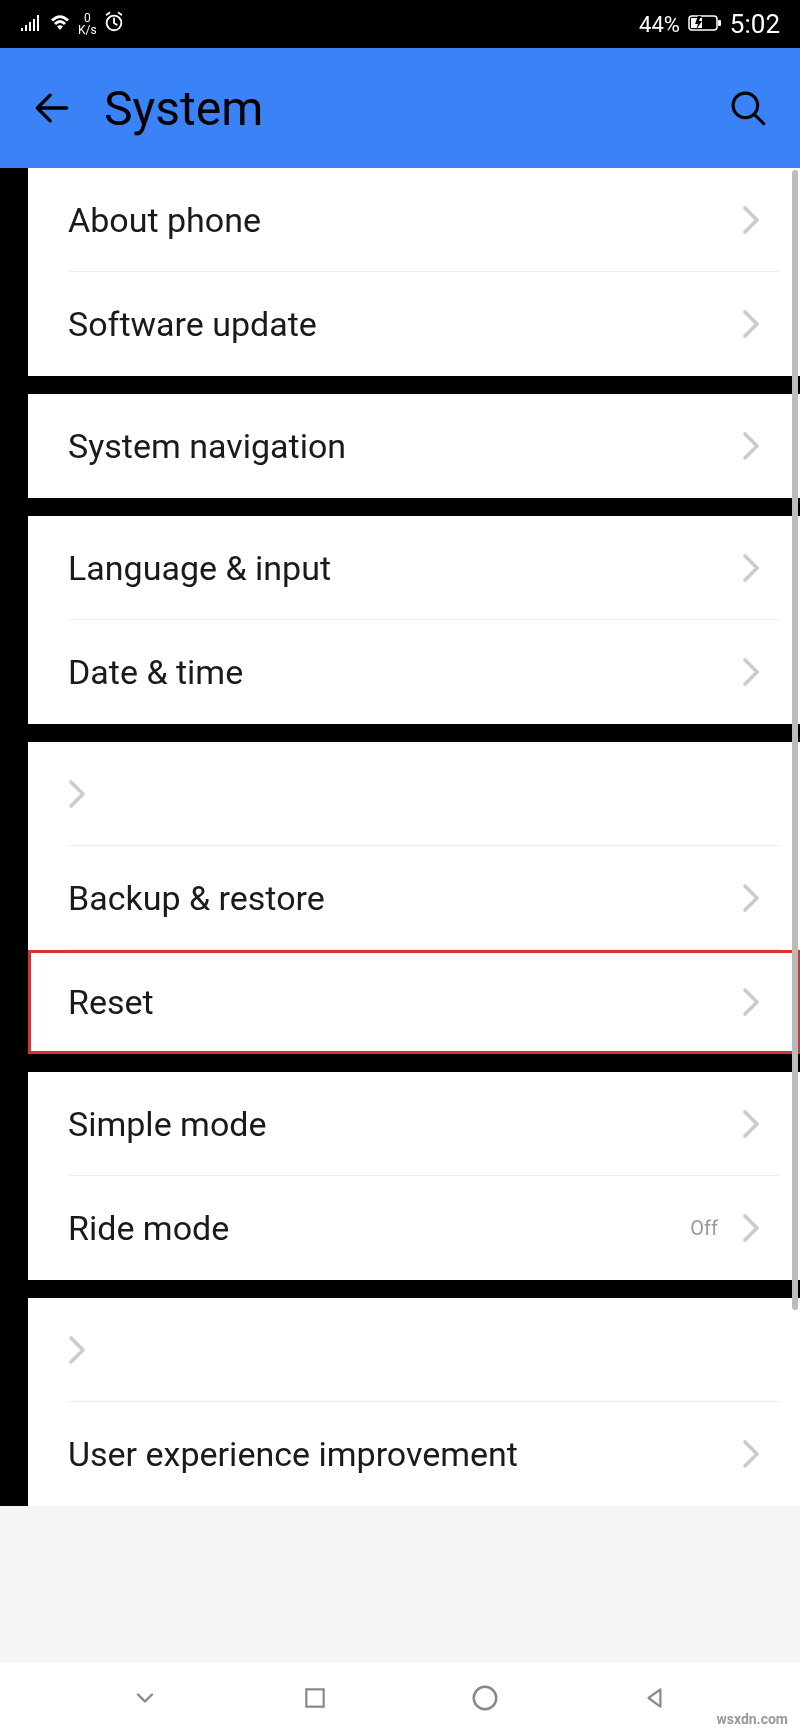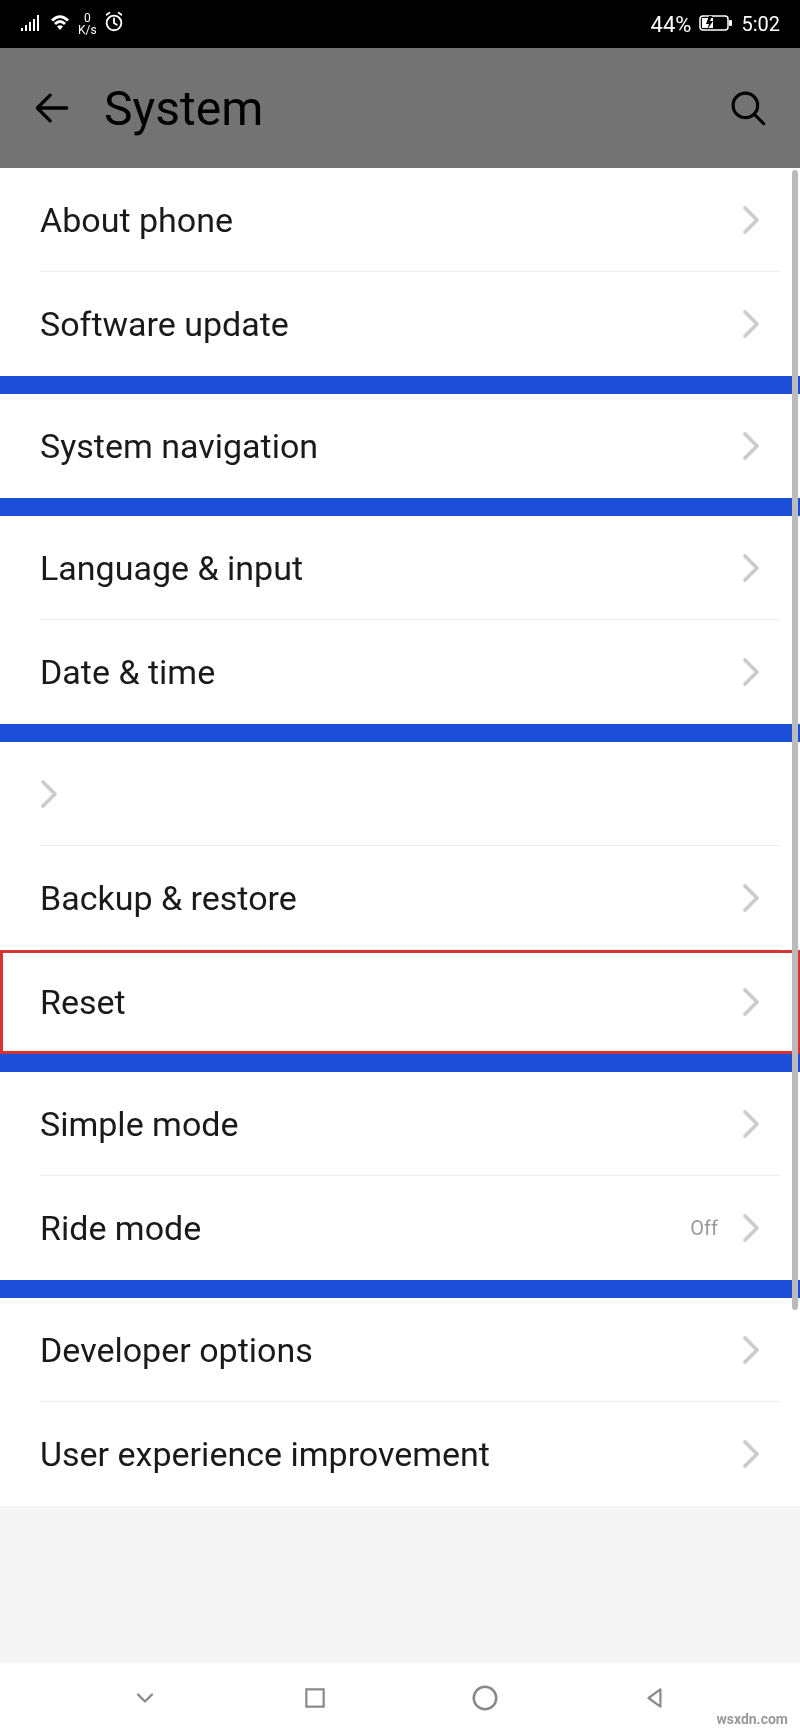--- a/index.html
+++ b/index.html
@@ -38,21 +38,21 @@
     }
     .speed-indicator {
       display: flex;
       flex-direction: column;
       align-items: center;
       font-size: 12px;
       line-height: 1;
     }
     .header {
       height: 120px;
-      background: #737373;
+      background: #3b82f6;
       display: flex;
       align-items: center;
       padding: 0 30px;
       gap: 30px;
     }
     .back-arrow {
       width: 44px;
       height: 44px;
       display: flex;
       align-items: center;
@@ -65,21 +65,22 @@
       flex: 1;
     }
     .search-btn {
       width: 44px;
       height: 44px;
       display: flex;
       align-items: center;
       justify-content: center;
     }
     .content {
-      background: #1d4ed8;
+      background: #000000;
+      padding-left: 28px;
     }
     .group {
       background: #fff;
       margin-bottom: 18px;
     }
     .setting-row {
       display: flex;
       align-items: center;
       padding: 0 40px;
       height: 104px;
@@ -180,21 +181,21 @@
   <div class="status-right">
     <span>44%</span>
     <span>
       <svg width="34" height="18" viewBox="0 0 34 18">
           <rect x="1" y="2" width="28" height="14" rx="3" fill="none" stroke="#fff" stroke-width="1.5"></rect>
           <rect x="30" y="6" width="3" height="6" rx="1" fill="#fff"></rect>
           <path d="M3 4h11v10H3z" fill="#fff"></path>
           <path d="M10 2l-3 8h3l-2 6 6-9h-3l2-5z" fill="#000"></path>
         </svg>
     </span>
-    <span style="font-size:20px">5:02</span>
+    <span style="font-size:26px">5:02</span>
   </div>
 </div>
 
 <div class="header">
   <div class="back-arrow">
     <svg width="44" height="44" viewBox="0 0 24 24">
         <path d="M20 12H5M11 5l-7 7 7 7" fill="none" stroke="#000" stroke-width="1.8" stroke-linecap="round" stroke-linejoin="round"></path>
       </svg>
   </div>
   <div class="page-title">System</div>
@@ -292,21 +293,20 @@
         <div class="setting-value">Off</div>
         <div class="chevron">
           <svg width="18" height="30" viewBox="0 0 12 20">
             <path d="M2 2l8 8-8 8" fill="none" stroke="#ccc" stroke-width="2.5" stroke-linecap="round" stroke-linejoin="round"></path>
           </svg>
         </div>
       </div>
     </div>
     <div class="group">
       <div class="setting-row">
-        <div class="setting-label">Developer options</div>
         <div class="chevron">
           <svg width="18" height="30" viewBox="0 0 12 20">
             <path d="M2 2l8 8-8 8" fill="none" stroke="#ccc" stroke-width="2.5" stroke-linecap="round" stroke-linejoin="round"></path>
           </svg>
         </div>
       </div>
       <div class="setting-row">
         <div class="setting-label">User experience improvement</div>
         <div class="chevron">
           <svg width="18" height="30" viewBox="0 0 12 20">

